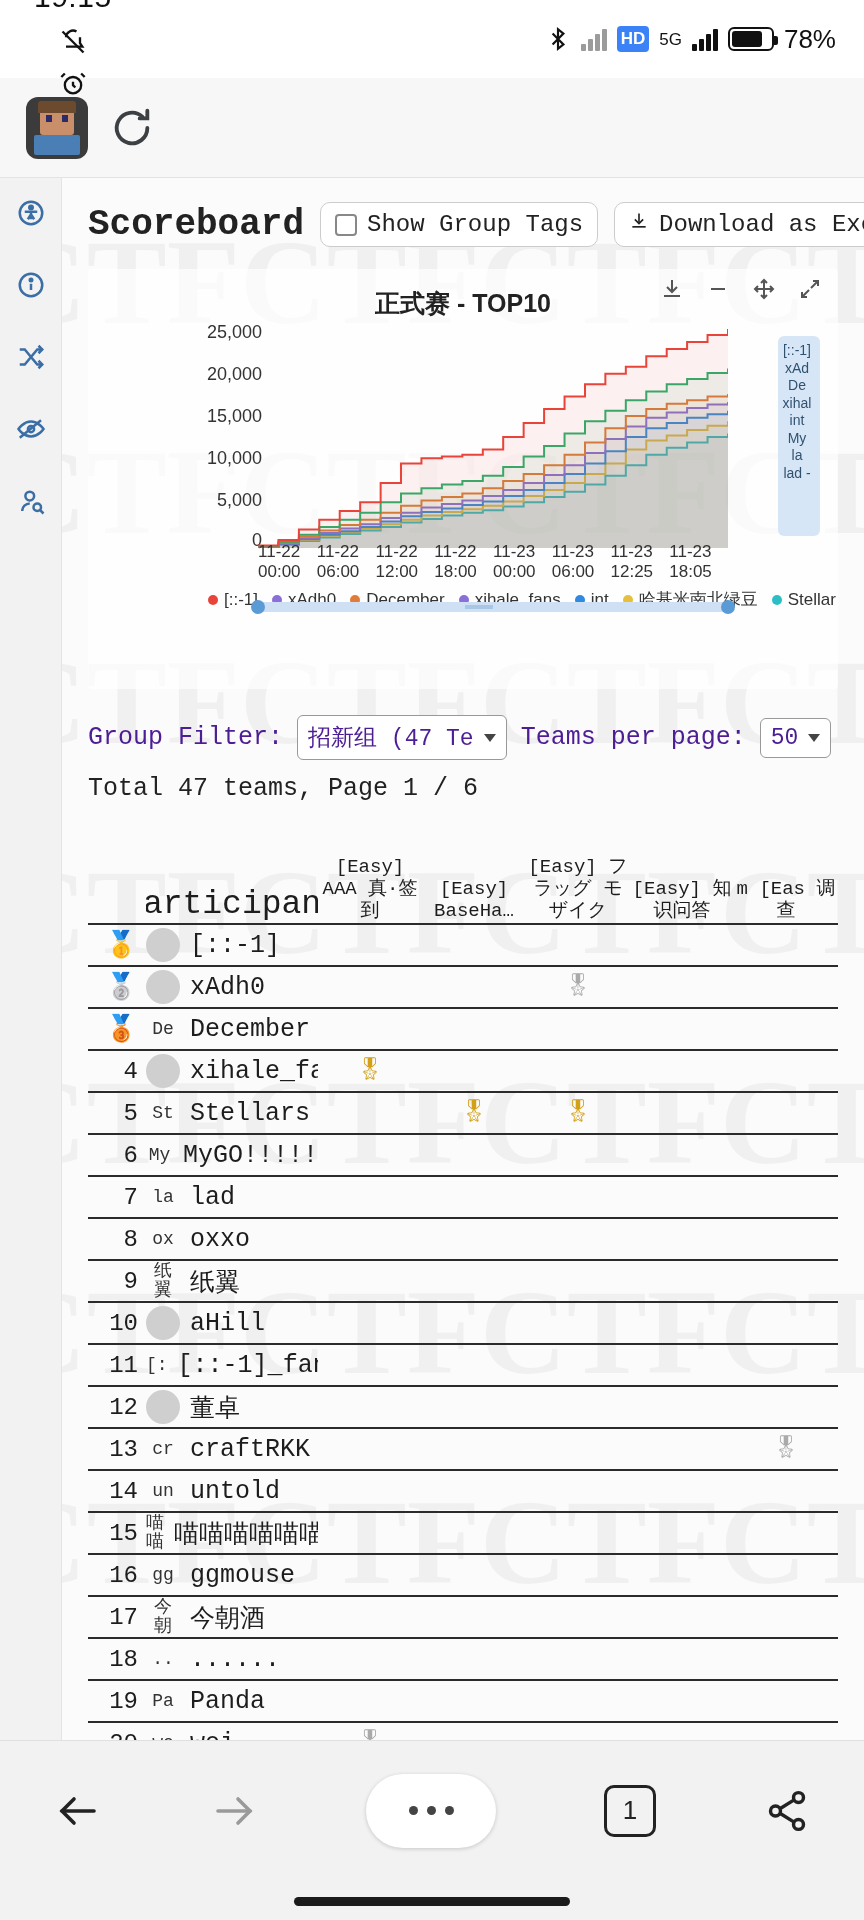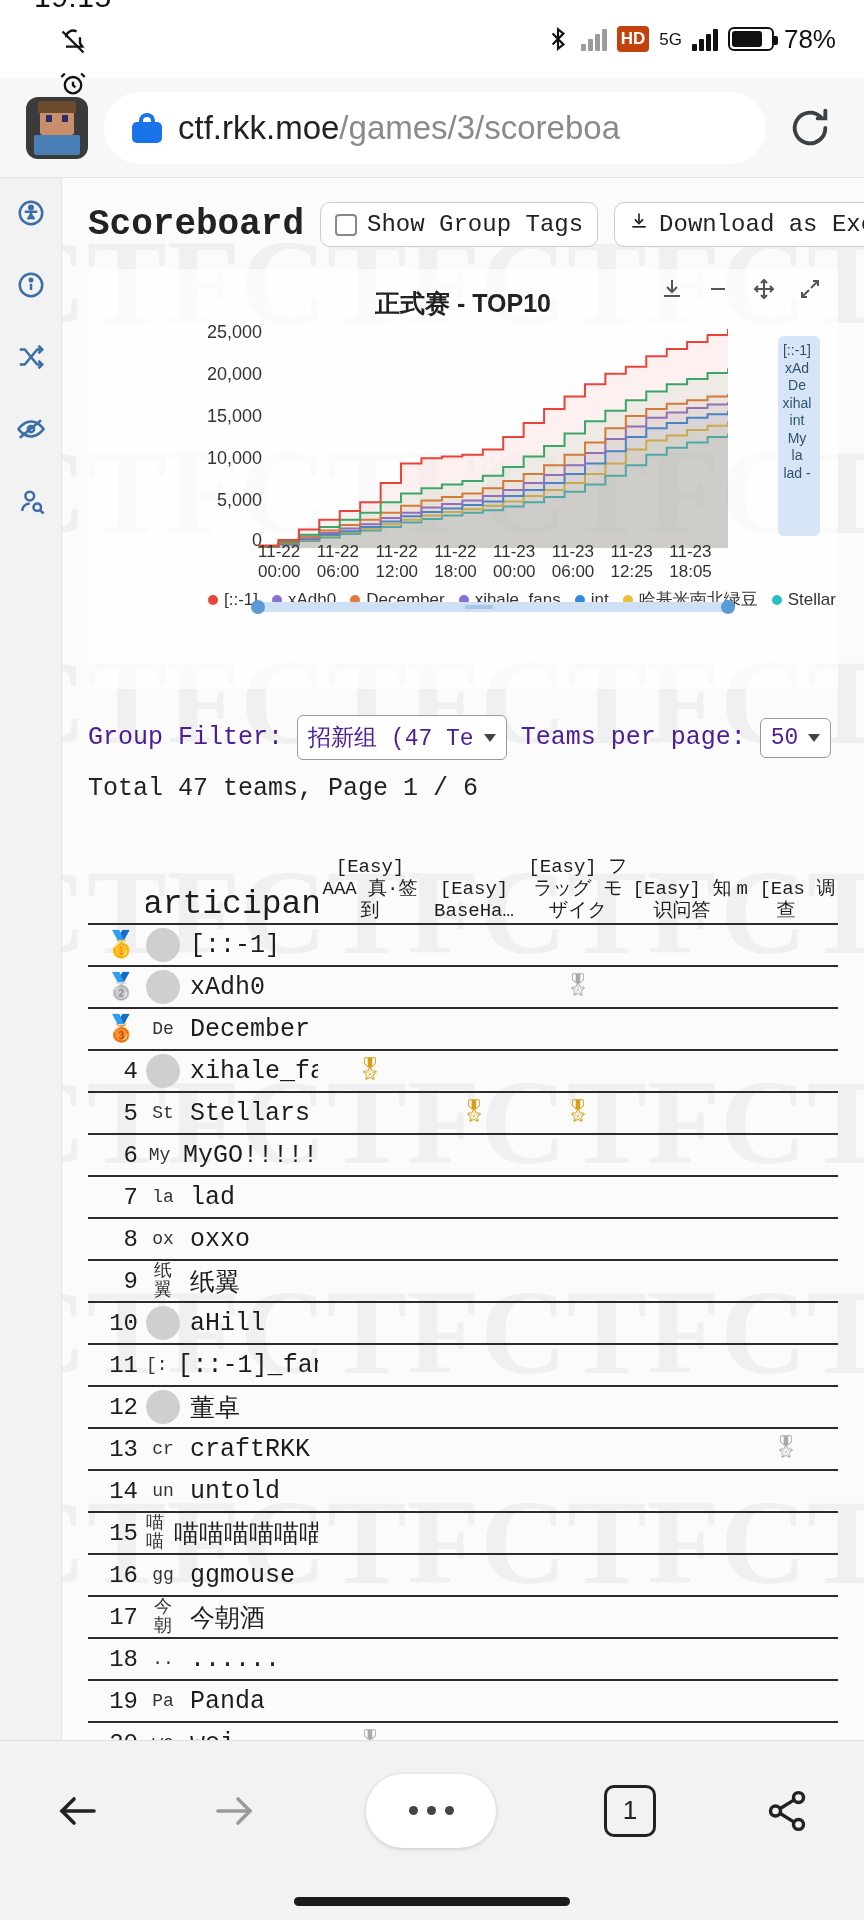--- a/index.html
+++ b/index.html
@@ -19,21 +19,21 @@
     align-items: center;
     justify-content: space-between;
     padding: 0 28px 0 34px;
   }
   .sb-left { display: flex; align-items: center; gap: 14px; flex-direction: column; }
   .sb-clock { font-size: 30px; color: #111; letter-spacing: .5px; }
   .sb-right { display: flex; align-items: center; gap: 10px; }
   .sb-icon { color: #111; display: inline-flex; align-items: center; }
   .sb-text { font-size: 26px; color: #111; }
   .hd-badge {
-    font-size: 17px; font-weight: bold; color: #fff; background: #c2410c;
+    font-size: 17px; font-weight: bold; color: #fff; background: #3b82f6;
     border-radius: 4px; padding: 4px 4px; line-height: 1.1;
   }
   .net5g { font-size: 17px; line-height: 1; color: #111; text-align: center; }
   .bars { display: flex; align-items: flex-end; gap: 2px; height: 24px; }
   .bars i { width: 5px; background: #111; display: block; border-radius: 1px; }
   .bars i:nth-child(1){height:7px}.bars i:nth-child(2){height:12px}
   .bars i:nth-child(3){height:17px}.bars i:nth-child(4){height:22px}
   .bars.dim i { background: #9b9b9b; }
   .battery {
     width: 46px; height: 24px; border: 2.5px solid #111; border-radius: 6px;
@@ -252,29 +252,20 @@
   </div>
 </div>
 
 <div class="urlbar-wrap">
   <div class="avatar">
     <span class="skin-body"></span>
       <span class="skin-face"></span>
       <span class="skin-hair"></span>
     <span class="eye l"></span>
       <span class="eye r"></span>
-  </div>
-  <div class="urlbox">
-    <span class="lock-icon">
-        <span class="shackle"></span>
-        <span class="body"></span>
-      </span>
-    <span class="url-text">
-      <span class="host">ctf.rkk.moe</span><span class="path">/games/3/scoreboa</span>
-    </span>
   </div>
   <div class="reload">
     <svg width="46" height="46" viewBox="0 0 24 24" fill="none" stroke="#3c4043" stroke-width="2" stroke-linecap="round">
         <path d="M20 12a8 8 0 1 1-2.5-5.8"></path>
         <polyline points="20 3 20 7 16 7"></polyline>
       </svg>
   </div>
 </div>
 
 <div class="page">

